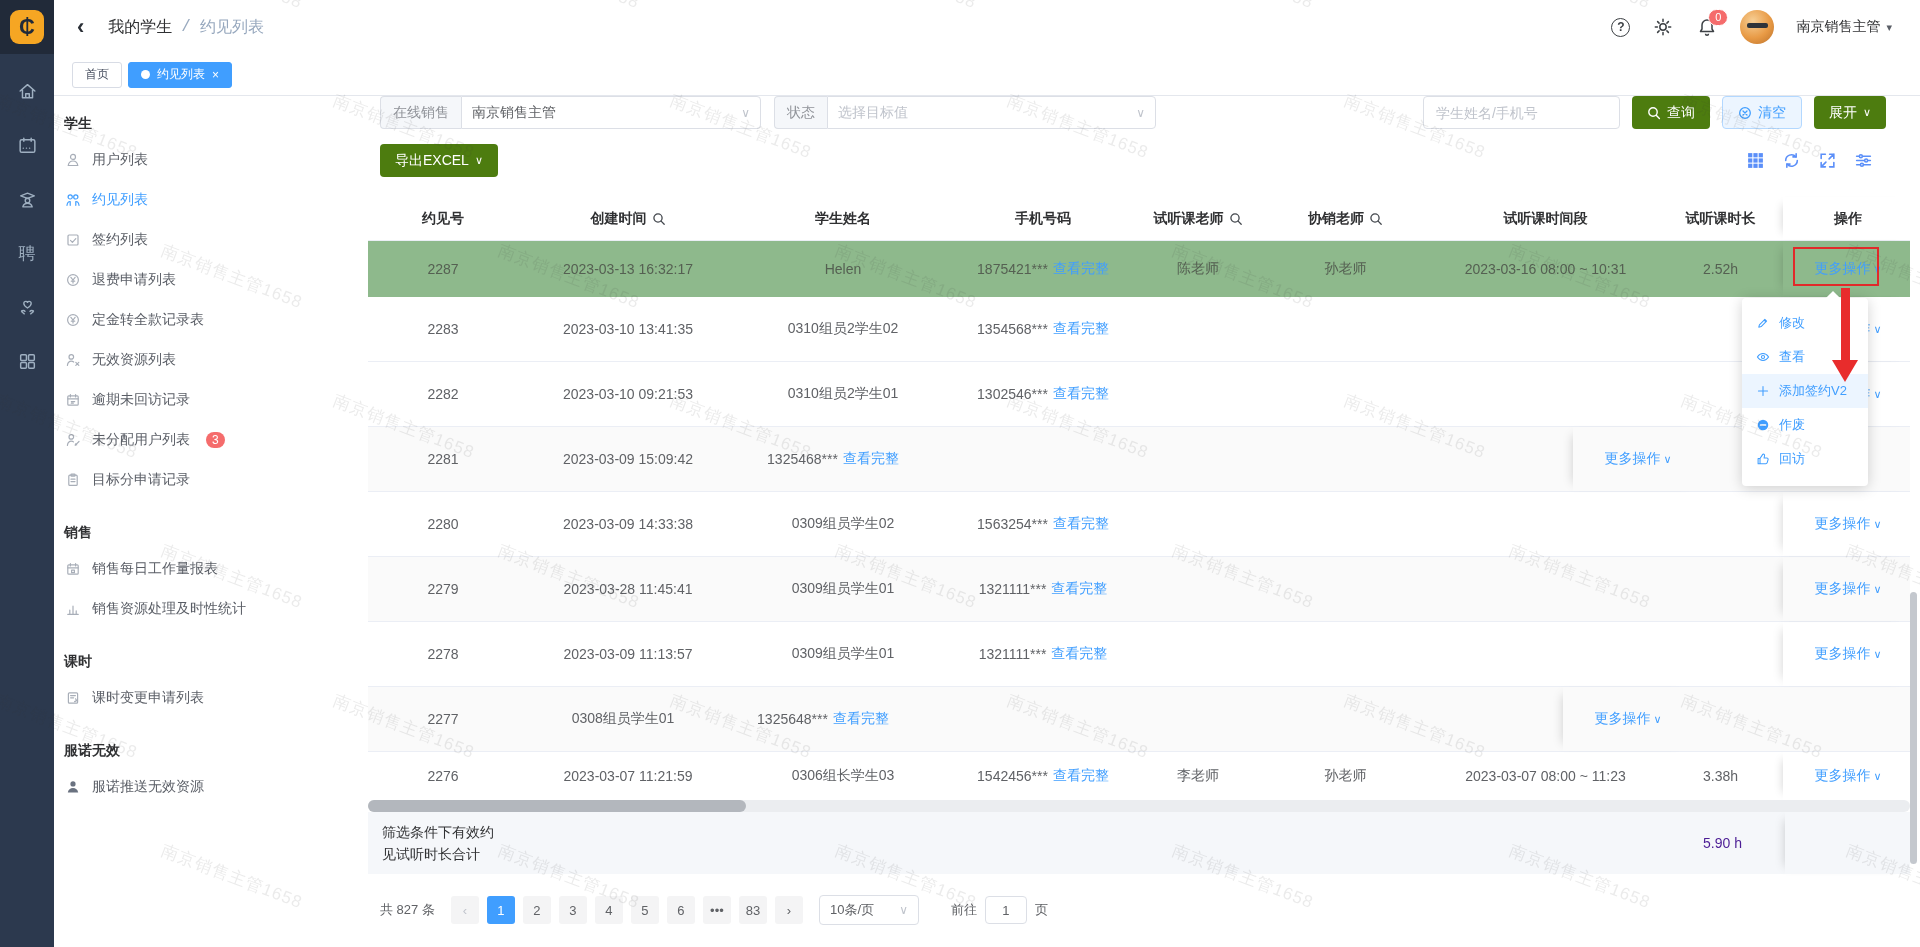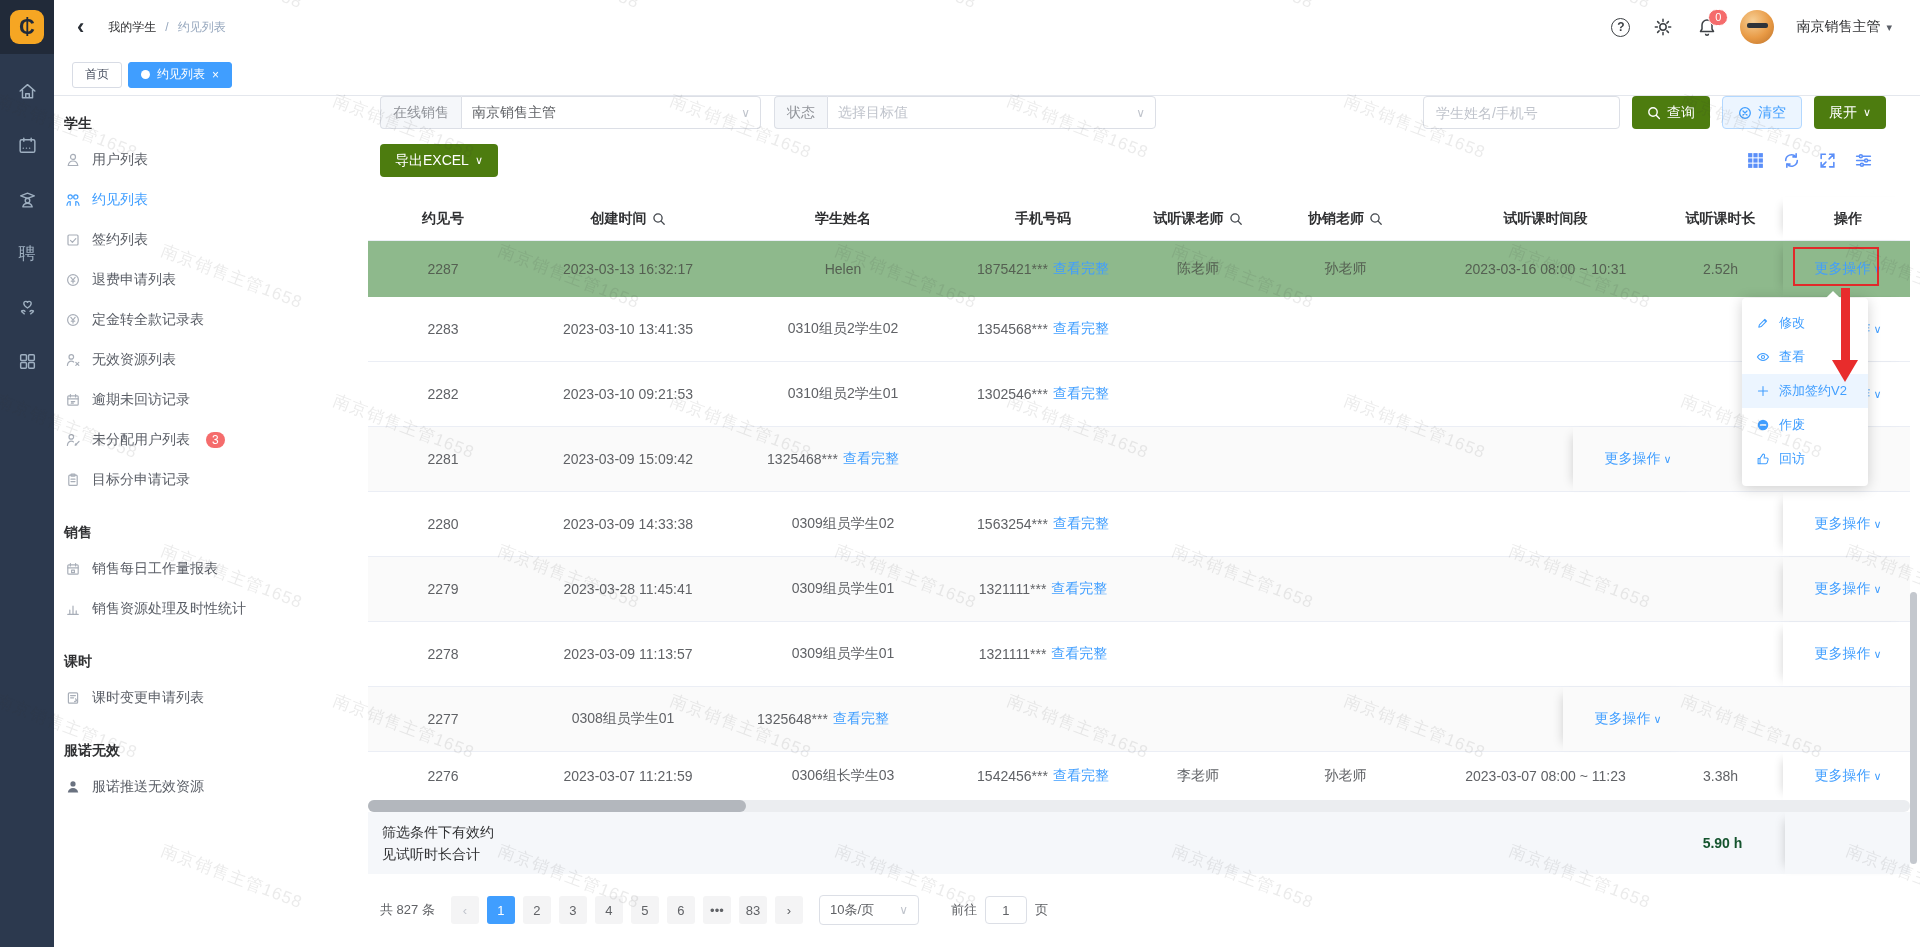--- a/index.html
+++ b/index.html
@@ -9,21 +9,21 @@
   
   .rail { position:absolute; left:0; top:0; bottom:0; width:54px; background:#2c394e; z-index:10; }
   .logo { width:54px; height:54px; background:#212a39; display:flex; align-items:center; justify-content:center; }
   .logo-badge { width:34px; height:34px; border-radius:9px; background:#f6a623; color:#212a39; font-weight:bold; font-size:22px; display:flex; align-items:center; justify-content:center; }
   .rail-items { display:flex; flex-direction:column; align-items:center; padding-top:26px; gap:32px; color:#9fb0c1; }
   .rail-ic { width:22px; height:22px; display:flex; align-items:center; justify-content:center; font-size:17px; cursor:pointer; }
 
   
   .top { position:absolute; left:54px; top:0; height:54px; right:0; background:#fff; display:flex; align-items:center; padding:0 28px 0 23px; z-index:5; }
   .back { font-size:22px; color:#2a2f36; line-height:1; cursor:pointer; margin-right:24px; font-weight:bold; }
-  .crumb { display:flex; align-items:center; gap:9px; font-size:12px; }
+  .crumb { display:flex; align-items:center; gap:9px; font-size:16px;font-family:Liberation Mono, monospace; }
   .crumb .parent { color:#303133; }
   .crumb .sep, .crumb .current { color:#97a8be; }
   .top-right { margin-left:auto; display:flex; align-items:center; gap:22px; }
   .help-circle { width:19px; height:19px; border:1.6px solid #3d4145; border-radius:50%; font-size:12px; font-weight:bold; color:#3d4145; display:flex; align-items:center; justify-content:center; cursor:pointer; }
   .hicon { position:relative; width:22px; height:22px; display:flex; align-items:center; justify-content:center; color:#3d4145; cursor:pointer; }
   .bell-badge { position:absolute; top:-7px; right:-10px; background:#f56c6c; color:#fff; font-size:11px; line-height:1; padding:2px 6px; border-radius:9px; border:1px solid #fff; }
   .avatar { width:34px; height:34px; border-radius:50%; background:radial-gradient(circle at 38% 32%, #f7cf95, #e89a45 55%, #b96f2a); position:relative; cursor:pointer; }
   .avatar::after { content:""; position:absolute; left:20%; top:38%; width:60%; height:5px; background:#30343a; border-radius:2px; }
   .uname { font-size:14px; color:#303133; display:flex; align-items:center; gap:6px; cursor:pointer; }
   .uname .caret { font-size:11px; color:#5a5e66; }
@@ -83,21 +83,21 @@
   .op-cell { box-shadow:-8px 0 10px -8px rgba(0,0,0,.18); }
   .lnk { color:#409eff; text-decoration:none; cursor:pointer; }
   .chev { font-size:11px; margin-left:3px; }
   .srch-ic { width:14px; height:14px; color:#43474d; }
 
   .hscroll { width:1542px; height:12px; background:#ebedf0; border-radius:6px; position:relative; }
   .hscroll .thumb { position:absolute; left:0; top:0; height:12px; width:378px; background:#b3b7bd; border-radius:6px; }
 
   .summary { display:flex; width:1542px; height:62px; background:#f5f7fa; font-size:14px; color:#303133; }
   .sum-label { padding:9px 0 0 14px; line-height:22px; width:780px; }
-  .sum-total { width:125px; margin-left:512px; display:flex; align-items:center; justify-content:center; color:#14532d;font-weight:bold; }
+  .sum-total { width:125px; margin-left:512px; display:flex; align-items:center; justify-content:center; color:#4c1d95; }
   .sum-op { width:125px; margin-left:0; box-shadow:-8px 0 10px -8px rgba(0,0,0,.18); background:#f5f7fa; }
 
   
   .pager { display:flex; align-items:center; margin-top:21px; padding-left:12px; gap:8px; font-size:13px; color:#606266; }
   .pg-total { margin-right:8px; }
   .pg-btn { min-width:28px; height:28px; padding:0 6px; background:#f4f4f5; border-radius:3px; display:flex; align-items:center; justify-content:center; font-size:13px; color:#606266; cursor:pointer; }
   .pg-btn.active { background:#409eff; color:#fff; }
   .pg-btn.dis { color:#c0c4cc; }
   .pg-size { width:100px; height:30px; border:1px solid #dcdfe6; border-radius:4px; display:flex; align-items:center; justify-content:space-between; padding:0 10px; margin-left:8px; color:#606266; cursor:pointer; }
   .pg-goto { display:flex; align-items:center; gap:8px; margin-left:24px; }

